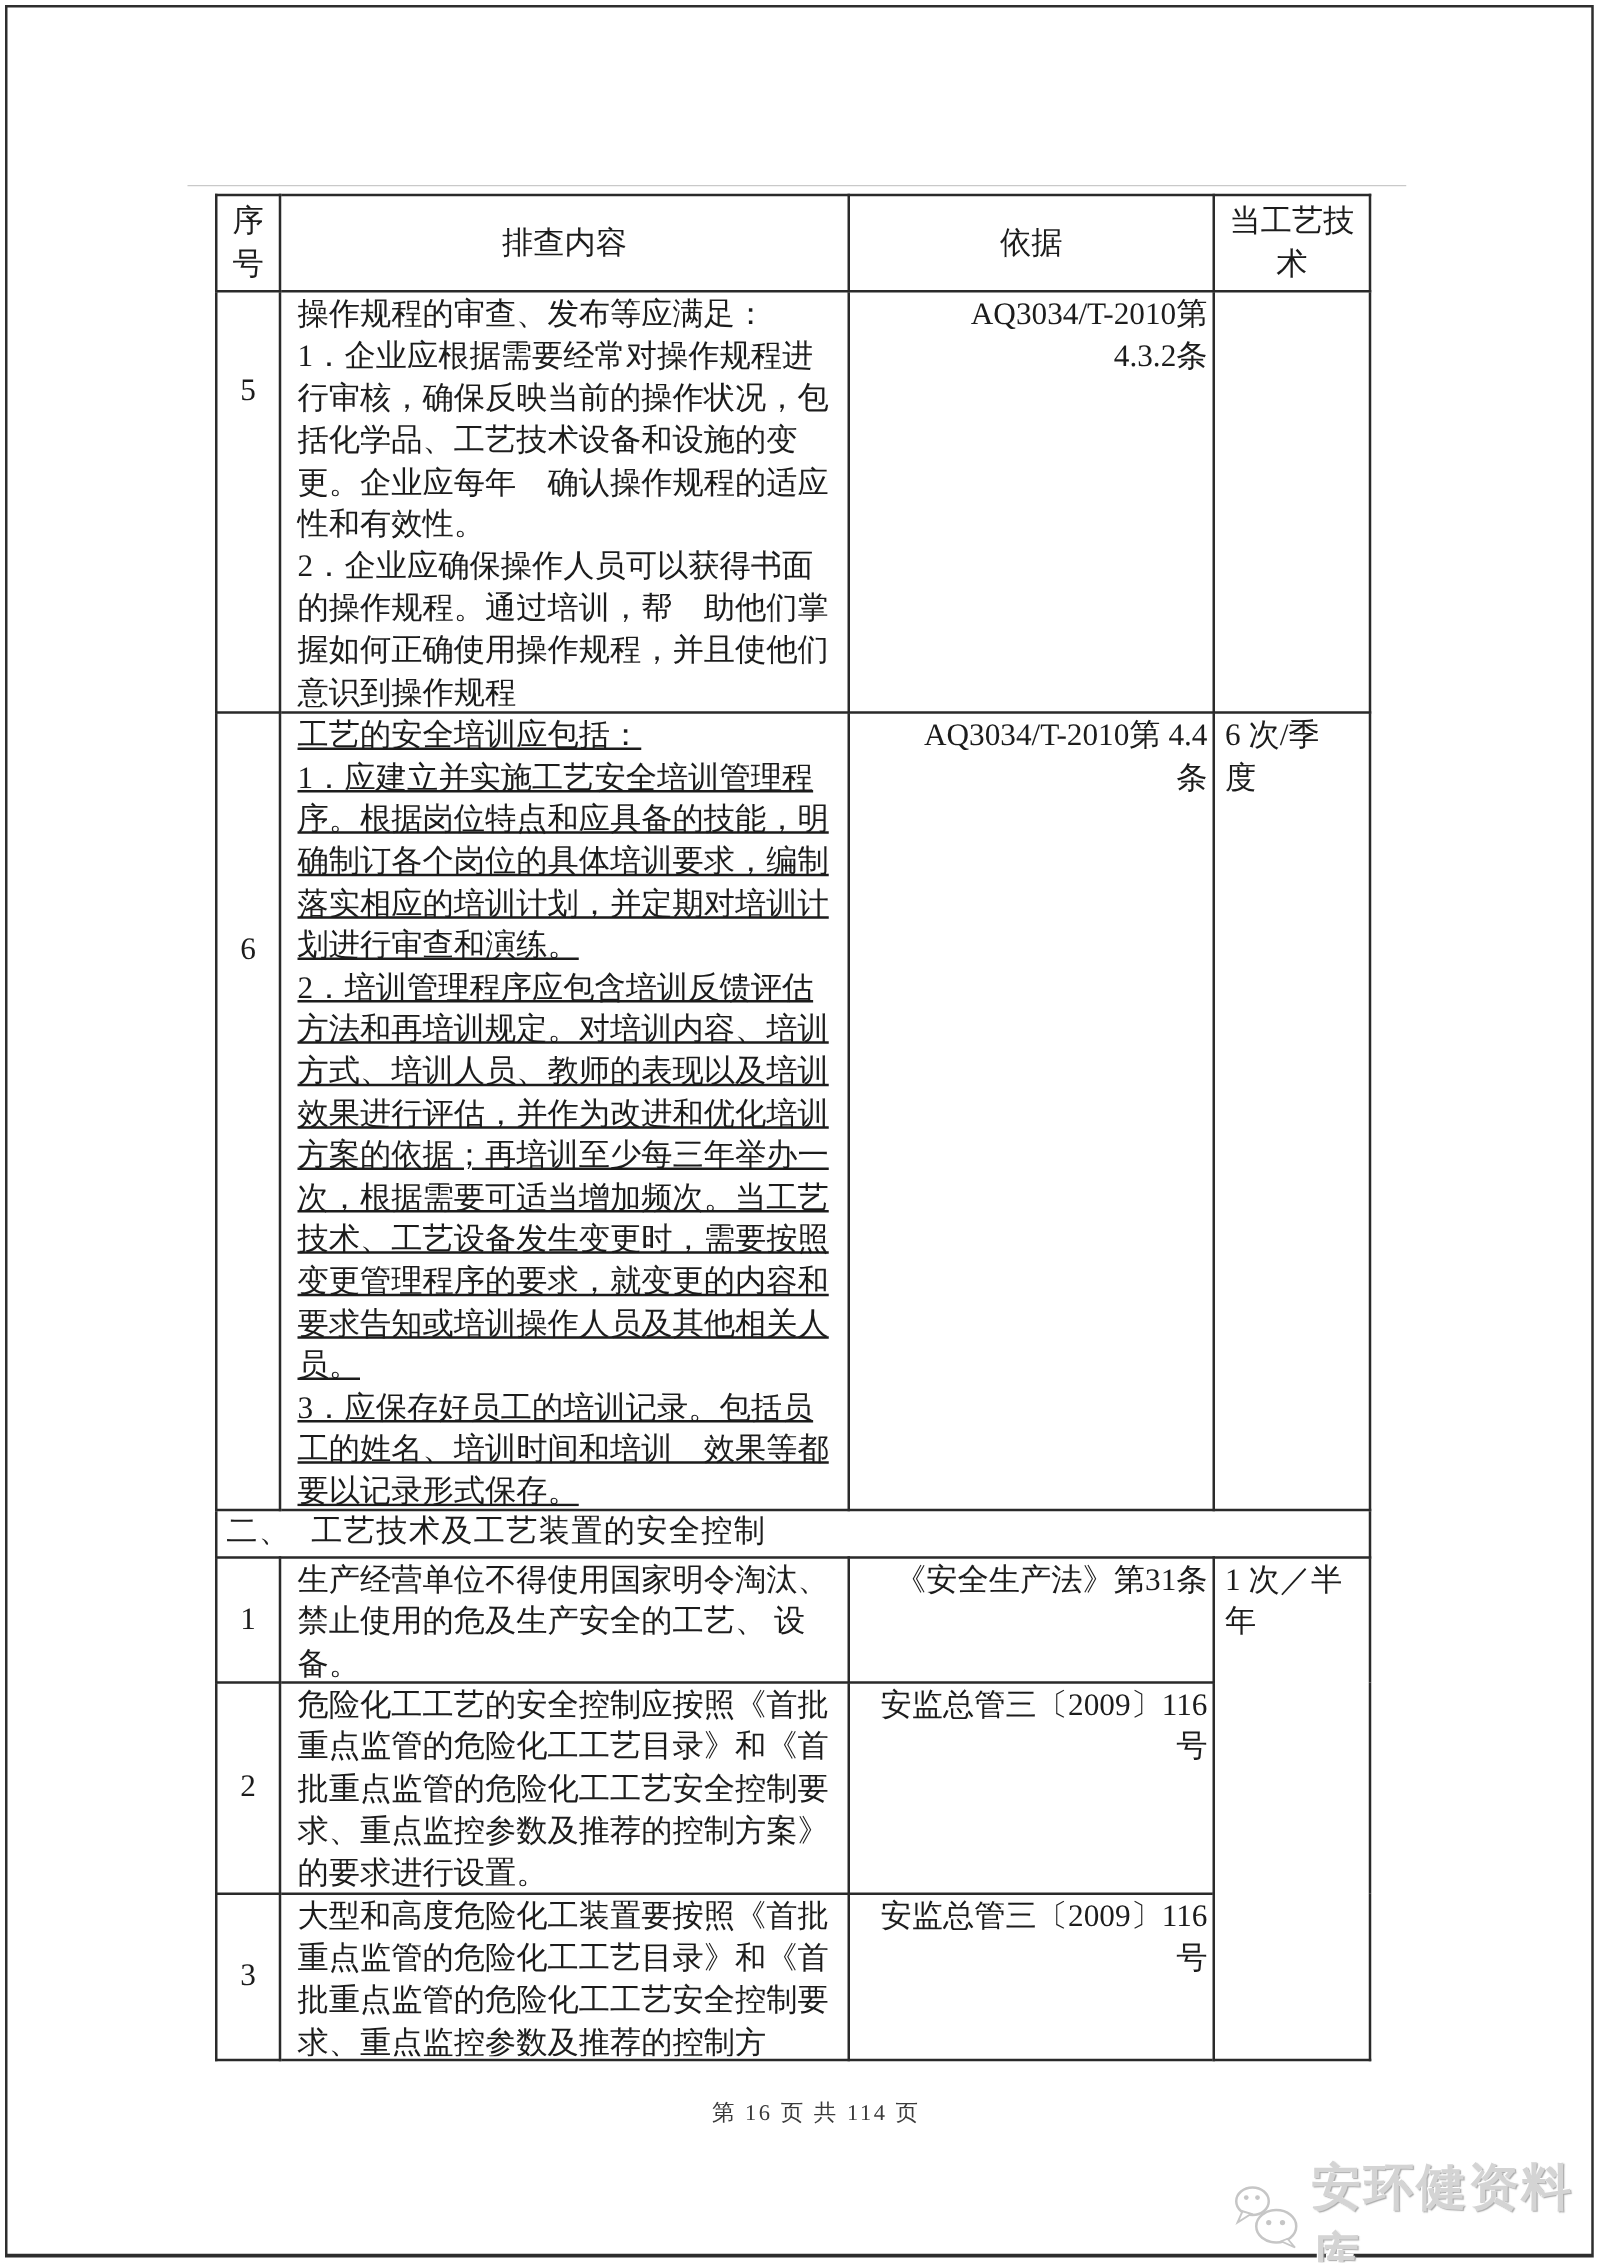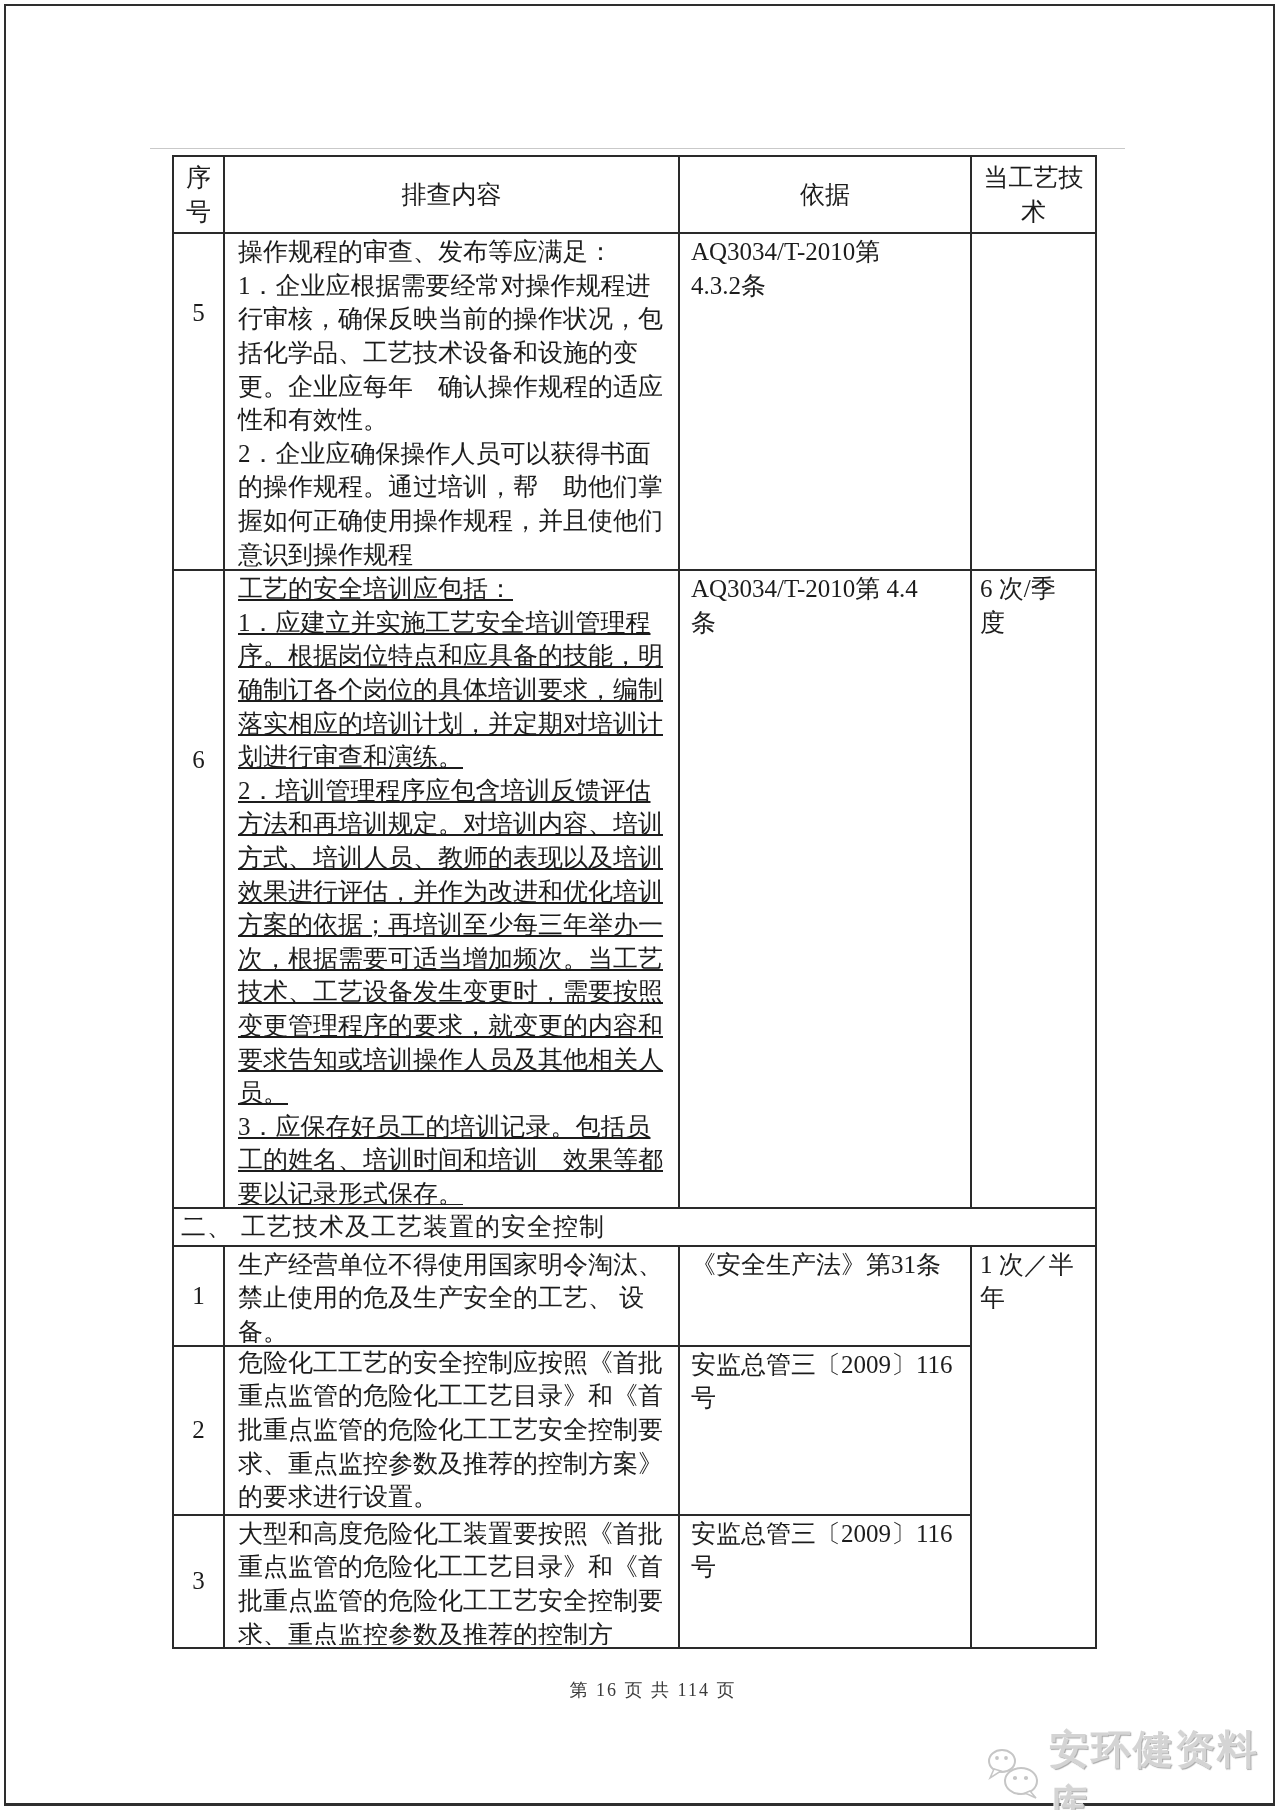--- a/index.html
+++ b/index.html
@@ -47,34 +47,35 @@
   .num-off-5{padding-top:62px !important;}
   .num-off-6{padding-top:172px !important;}
   .content-cell .clip{
     padding:1px 14px 0 13px;
     overflow:hidden;
     white-space:pre-line;
   }
   .clip.h5{height:332px;font-family:Liberation Serif, serif;}
   .clip.h6{height:633px;text-decoration:underline;}
   .clip.h1{height:96px;}
-  .clip.h2{height:165px;font-family:Liberation Mono, monospace;}
+  .clip.h2{height:165px;}
   .clip.h3{height:128px;}
   .basis-cell .clip{
     padding:1px 4px 0 11px;
     overflow:hidden;
     white-space:pre-line;
+    text-align:right;
   }
   .freq-cell .clip{
     padding:1px 4px 0 8px;
     overflow:hidden;
     white-space:pre-line;
   }
   .section-row td{
-    font-family:Liberation Sans, sans-serif;
+    font-family:Liberation Mono, monospace;
     font-weight:bold;
     font-size:25px;
     padding:1px 4px 1px 7px !important;
     vertical-align:middle !important;
     letter-spacing:1px;
   }
   #footer{
     position:absolute;left:13px;top:1678px;width:1280px;
     text-align:center;
     font-size:18px;

